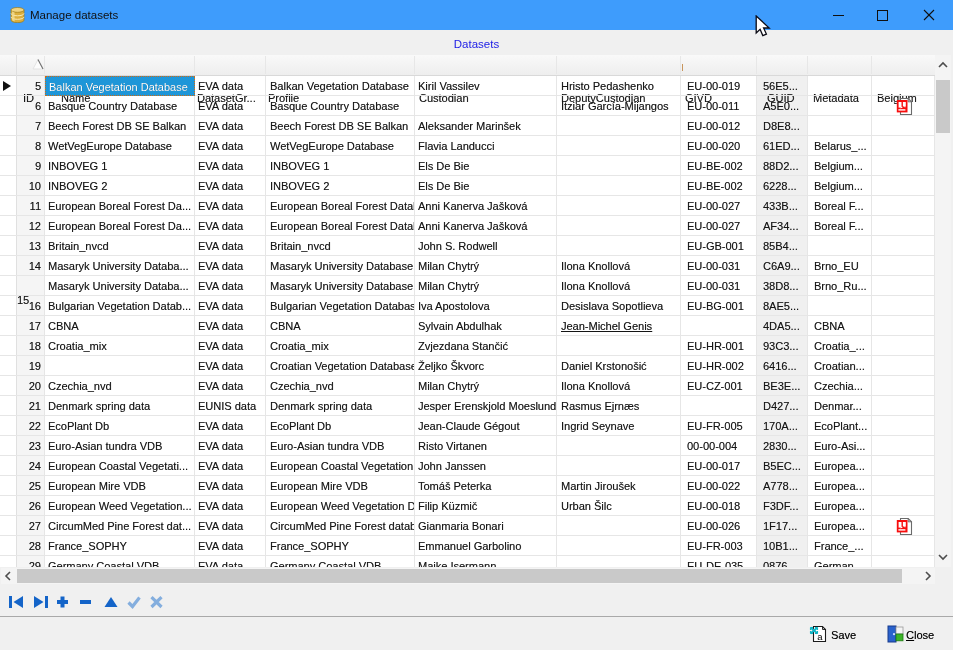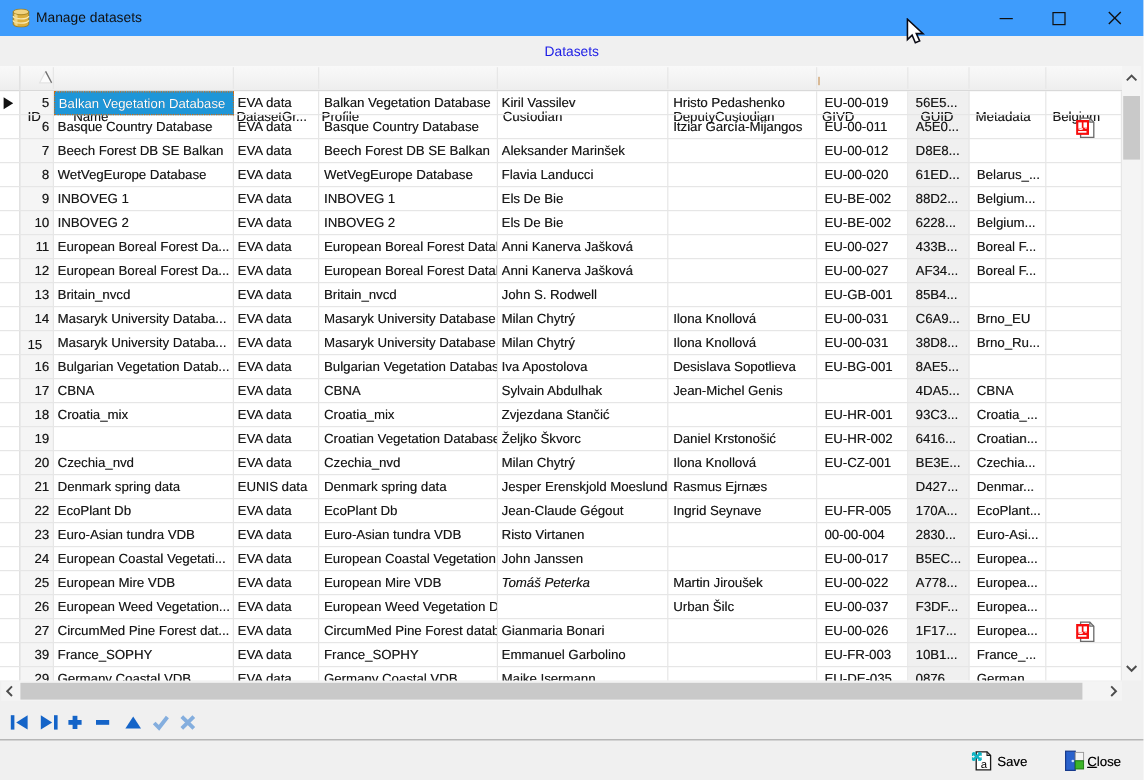--- a/index.html
+++ b/index.html
@@ -176,21 +176,21 @@
 <div class="cell abs" style="left:17px;top:201px;width:24px;text-align:right;">14</div>
 <div class="cell abs" style="left:48px;top:201px;width:147px;">Masaryk University Databa...</div>
 <div class="cell abs" style="left:198px;top:201px;width:67px;">EVA data</div>
 <div class="cell abs" style="left:270px;top:201px;width:144px;">Masaryk University Database 1</div>
 <div class="cell abs" style="left:418px;top:201px;width:138px;">Milan Chytrý</div>
 <div class="cell abs" style="left:561px;top:201px;width:119px;">Ilona Knollová</div>
 <div class="cell abs" style="left:687px;top:201px;width:69px;">EU-00-031</div>
 <div class="cell abs" style="left:763px;top:201px;width:44px;">C6A9...</div>
 <div class="cell abs" style="left:814px;top:201px;width:57px;">Brno_EU</div>
 <div class="rowline" style="top:240px;"></div>
-<div class="cell abs" style="left:17px;top:223px;width:24px;text-align:center;">15</div>
+<div class="cell abs" style="left:17px;top:235px;width:24px;text-align:left;">15</div>
 <div class="cell abs" style="left:48px;top:221px;width:147px;">Masaryk University Databa...</div>
 <div class="cell abs" style="left:198px;top:221px;width:67px;">EVA data</div>
 <div class="cell abs" style="left:270px;top:221px;width:144px;">Masaryk University Database 2</div>
 <div class="cell abs" style="left:418px;top:221px;width:138px;">Milan Chytrý</div>
 <div class="cell abs" style="left:561px;top:221px;width:119px;">Ilona Knollová</div>
 <div class="cell abs" style="left:687px;top:221px;width:69px;">EU-00-031</div>
 <div class="cell abs" style="left:763px;top:221px;width:44px;">38D8...</div>
 <div class="cell abs" style="left:814px;top:221px;width:57px;">Brno_Ru...</div>
 <div class="rowline" style="top:260px;"></div>
 <div class="cell abs" style="left:17px;top:241px;width:24px;text-align:right;">16</div>
@@ -201,21 +201,21 @@
 <div class="cell abs" style="left:561px;top:241px;width:119px;">Desislava Sopotlieva</div>
 <div class="cell abs" style="left:687px;top:241px;width:69px;">EU-BG-001</div>
 <div class="cell abs" style="left:763px;top:241px;width:44px;">8AE5...</div>
 <div class="cell abs" style="left:814px;top:241px;width:57px;"></div>
 <div class="rowline" style="top:280px;"></div>
 <div class="cell abs" style="left:17px;top:261px;width:24px;text-align:right;">17</div>
 <div class="cell abs" style="left:48px;top:261px;width:147px;">CBNA</div>
 <div class="cell abs" style="left:198px;top:261px;width:67px;">EVA data</div>
 <div class="cell abs" style="left:270px;top:261px;width:144px;">CBNA</div>
 <div class="cell abs" style="left:418px;top:261px;width:138px;">Sylvain Abdulhak</div>
-<div class="cell abs" style="left:561px;top:261px;width:119px;">Jean-Michel Genis</div>
+<div class="cell abs" style="left:561px;top:261px;width:119px;text-decoration:underline;">Jean-Michel Genis</div>
 <div class="cell abs" style="left:687px;top:261px;width:69px;"></div>
 <div class="cell abs" style="left:763px;top:261px;width:44px;">4DA5...</div>
 <div class="cell abs" style="left:814px;top:261px;width:57px;">CBNA</div>
 <div class="rowline" style="top:300px;"></div>
 <div class="cell abs" style="left:17px;top:281px;width:24px;text-align:right;">18</div>
 <div class="cell abs" style="left:48px;top:281px;width:147px;">Croatia_mix</div>
 <div class="cell abs" style="left:198px;top:281px;width:67px;">EVA data</div>
 <div class="cell abs" style="left:270px;top:281px;width:144px;">Croatia_mix</div>
 <div class="cell abs" style="left:418px;top:281px;width:138px;">Zvjezdana Stančić</div>
 <div class="cell abs" style="left:561px;top:281px;width:119px;"></div>
@@ -279,32 +279,33 @@
 <div class="cell abs" style="left:418px;top:401px;width:138px;">John Janssen</div>
 <div class="cell abs" style="left:561px;top:401px;width:119px;"></div>
 <div class="cell abs" style="left:687px;top:401px;width:69px;">EU-00-017</div>
 <div class="cell abs" style="left:763px;top:401px;width:44px;">B5EC...</div>
 <div class="cell abs" style="left:814px;top:401px;width:57px;">Europea...</div>
 <div class="rowline" style="top:440px;"></div>
 <div class="cell abs" style="left:17px;top:421px;width:24px;text-align:right;">25</div>
 <div class="cell abs" style="left:48px;top:421px;width:147px;">European Mire VDB</div>
 <div class="cell abs" style="left:198px;top:421px;width:67px;">EVA data</div>
 <div class="cell abs" style="left:270px;top:421px;width:144px;">European Mire VDB</div>
-<div class="cell abs" style="left:418px;top:421px;width:138px;font-style:italic;">Tomáš Peterka</div>
+<div class="cell abs" style="left:418px;top:421px;width:138px;">Tomáš Peterka</div>
 <div class="cell abs" style="left:561px;top:421px;width:119px;">Martin Jiroušek</div>
 <div class="cell abs" style="left:687px;top:421px;width:69px;">EU-00-022</div>
 <div class="cell abs" style="left:763px;top:421px;width:44px;">A778...</div>
 <div class="cell abs" style="left:814px;top:421px;width:57px;">Europea...</div>
 <div class="rowline" style="top:460px;"></div>
 <div class="cell abs" style="left:17px;top:441px;width:24px;text-align:right;">26</div>
 <div class="cell abs" style="left:48px;top:441px;width:147px;">European Weed Vegetation...</div>
 <div class="cell abs" style="left:198px;top:441px;width:67px;">EVA data</div>
 <div class="cell abs" style="left:270px;top:441px;width:144px;">European Weed Vegetation Da</div>
+<div class="cell abs" style="left:418px;top:441px;width:138px;">Filip Küzmič</div>
 <div class="cell abs" style="left:561px;top:441px;width:119px;">Urban Šilc</div>
-<div class="cell abs" style="left:687px;top:441px;width:69px;">EU-00-037</div>
+<div class="cell abs" style="left:687px;top:441px;width:69px;">EU-00-018</div>
 <div class="cell abs" style="left:763px;top:441px;width:44px;">F3DF...</div>
 <div class="cell abs" style="left:814px;top:441px;width:57px;">Europea...</div>
 <div class="rowline" style="top:480px;"></div>
 <div class="cell abs" style="left:17px;top:461px;width:24px;text-align:right;">27</div>
 <div class="cell abs" style="left:48px;top:461px;width:147px;">CircumMed Pine Forest dat...</div>
 <div class="cell abs" style="left:198px;top:461px;width:67px;">EVA data</div>
 <div class="cell abs" style="left:270px;top:461px;width:144px;">CircumMed Pine Forest databa</div>
 <div class="cell abs" style="left:418px;top:461px;width:138px;">Gianmaria Bonari</div>
 <div class="cell abs" style="left:561px;top:461px;width:119px;"></div>
 <div class="cell abs" style="left:687px;top:461px;width:69px;">EU-00-026</div>
@@ -314,21 +315,21 @@
 <path d="M5.5 1.5 L13.2 1.5 L16.5 4.8 L16.5 17.5 L5.5 17.5 Z" fill="#fff" stroke="#6b6b6b" stroke-width="1.1"></path>
 <path d="M13.2 1.5 L13.2 4.8 L16.5 4.8" fill="none" stroke="#6b6b6b" stroke-width="1"></path>
 <rect x="1.8" y="3" width="10.7" height="12.4" fill="#f70d0d"></rect>
 <rect x="3.6" y="5" width="2.9" height="5.2" fill="#fff"></rect>
 <rect x="7.9" y="5" width="2.9" height="4.2" fill="#fff"></rect>
 <path d="M7.9 9.2 L10.8 9.2 L10.2 10.6 Z" fill="#fff"></path>
 <path d="M3.6 10.2 C4.6 10.6 6 10.6 7 9.4 L7.6 10.8 C6 11.6 4.4 11.2 3.6 10.8 Z" fill="#fff"></path>
 <rect x="3.4" y="12.2" width="7" height="1.4" fill="#fff"></rect>
 </svg>
 <div class="rowline" style="top:500px;"></div>
-<div class="cell abs" style="left:17px;top:481px;width:24px;text-align:right;">39</div>
+<div class="cell abs" style="left:17px;top:481px;width:24px;text-align:right;">28</div>
 <div class="cell abs" style="left:48px;top:481px;width:147px;">France_SOPHY</div>
 <div class="cell abs" style="left:198px;top:481px;width:67px;">EVA data</div>
 <div class="cell abs" style="left:270px;top:481px;width:144px;">France_SOPHY</div>
 <div class="cell abs" style="left:418px;top:481px;width:138px;">Emmanuel Garbolino</div>
 <div class="cell abs" style="left:561px;top:481px;width:119px;"></div>
 <div class="cell abs" style="left:687px;top:481px;width:69px;">EU-FR-003</div>
 <div class="cell abs" style="left:763px;top:481px;width:44px;">10B1...</div>
 <div class="cell abs" style="left:814px;top:481px;width:57px;">France_...</div>
 
 <div class="cell abs" style="left:17px;top:501px;width:24px;text-align:right;">29</div>

